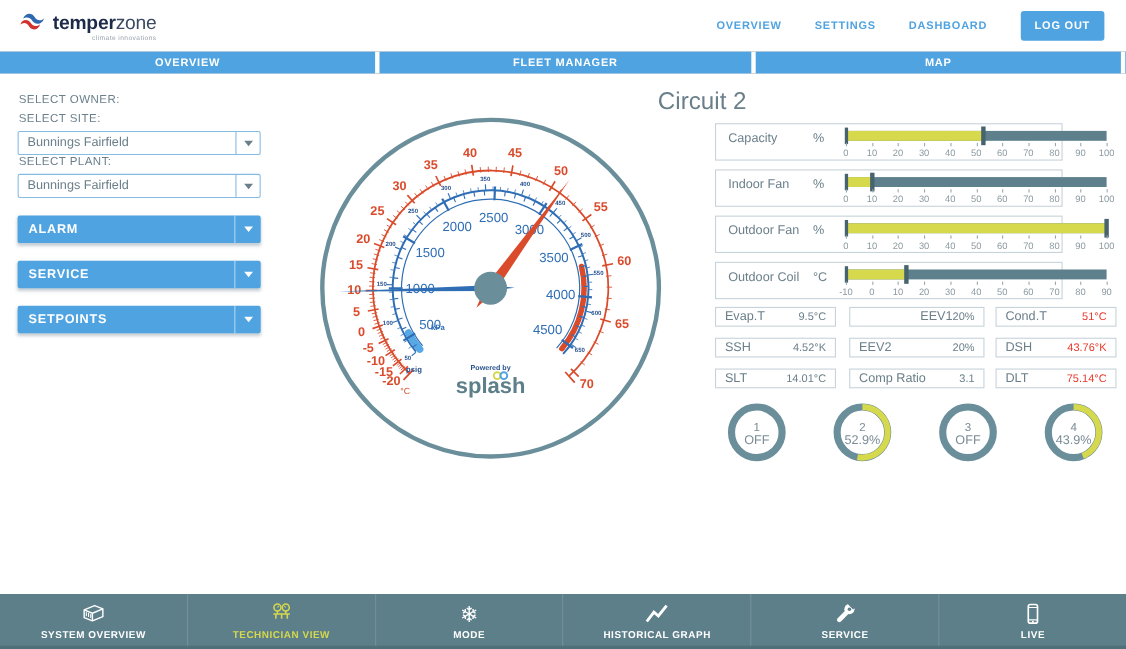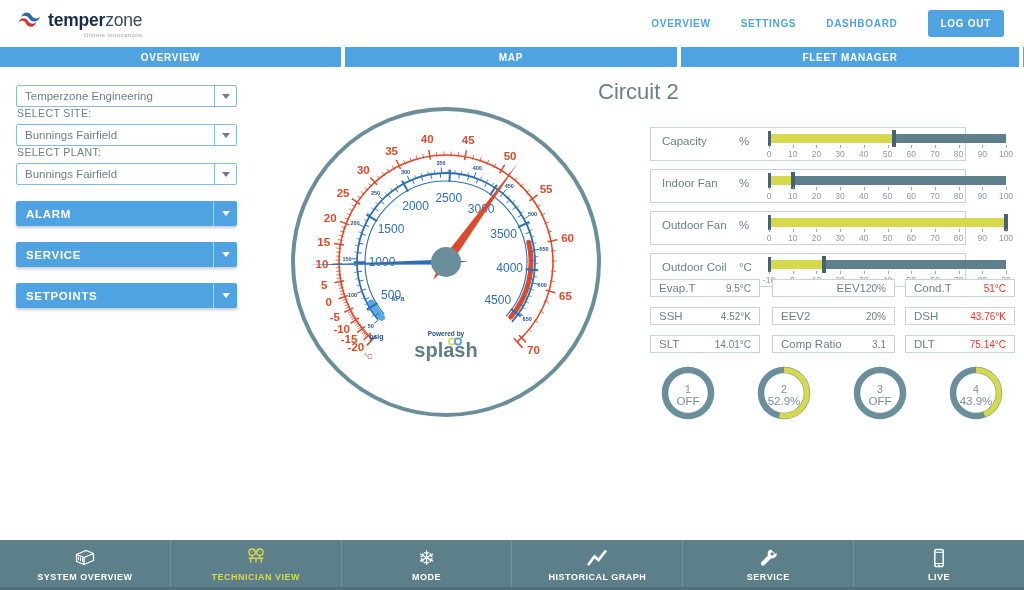--- a/index.html
+++ b/index.html
@@ -39,21 +39,21 @@
   .panel-caret { width:24px; align-self:stretch; border-left:1px solid rgba(255,255,255,.55); display:flex; align-items:center; justify-content:center; }
   .panel-caret .caret-down { border-top-color:#fff; }
 
   
   .gauge { position:absolute; left:276px; top:23px; }
 
   
   .circuit-title { position:absolute; left:598px; top:12px; margin:0; font-size:22px; font-weight:400; color:#6A7F8A; }
 
   
-  .sliders { position:absolute; left:650px; top:60px; width:316px; }
+  .sliders { position:absolute; left:650px; top:45px; width:316px; }
   .slider-box { position:relative; height:34px; border:1px solid #C7D3DA; background:#fff; margin-bottom:8px; }
   .sl-label { position:absolute; left:11px; top:7px; font-size:11.5px; color:#6A7F8A; }
   .sl-unit  { position:absolute; left:88px; top:7px; font-size:11.5px; color:#6A7F8A; }
   .sl-track { position:absolute; left:118px; top:6px; width:237px; height:9px; background:#5D808C; cursor:pointer; }
   .sl-fill  { position:absolute; left:0; top:0; height:100%; background:#D6D94C; }
   .sl-cap   { position:absolute; left:-1px; top:-3px; width:3px; height:15px; background:#47636E; }
   .sl-handle{ position:absolute; top:-4px; width:4px; height:17px; background:#47636E; cursor:pointer; }
   .sl-scale { position:absolute; left:118px; top:16px; width:237px; height:17px; }
   .sl-tick  { position:absolute; top:1px; width:1px; height:3px; background:#9AA8B0; }
   .sl-num   { position:absolute; top:5px; font-size:8.5px; color:#8B9AA1; transform:translateX(-50%); }
@@ -105,33 +105,28 @@
     <nav class="top-links" id="top-links">
         <span class="top-link">OVERVIEW</span>
         <span class="top-link">SETTINGS</span>
         <span class="top-link">DASHBOARD</span>
       </nav>
     <div class="logout-btn">LOG OUT</div>
   </header>
 
   <div class="tabbar" id="tabbar">
       <div class="tab" style="width: 341px;">OVERVIEW</div>
+      <div class="tab" style="width: 338px;">FLEET MANAGER</div>
       <div class="tab" style="width: 332px;">MAP</div>
-      <div class="tab" style="width: 338px;">FLEET MANAGER</div>
       <div class="tab-sliver"></div>
     </div>
 
   <div class="main">
     <aside class="sidebar" id="sidebar">
-        <div class="sel">
-          <div class="sel-text">Temperzone Engineering</div>
-          <div class="sel-caret">
-            <span class="caret-down"></span>
-          </div>
-        </div>
+        <div class="sb-label">SELECT OWNER:</div>
         <div class="sb-label">SELECT SITE:</div>
         <div class="sel">
           <div class="sel-text">Bunnings Fairfield</div>
           <div class="sel-caret">
             <span class="caret-down"></span>
           </div>
         </div>
         <div class="sb-label">SELECT PLANT:</div>
         <div class="sel">
           <div class="sel-text">Bunnings Fairfield</div>

